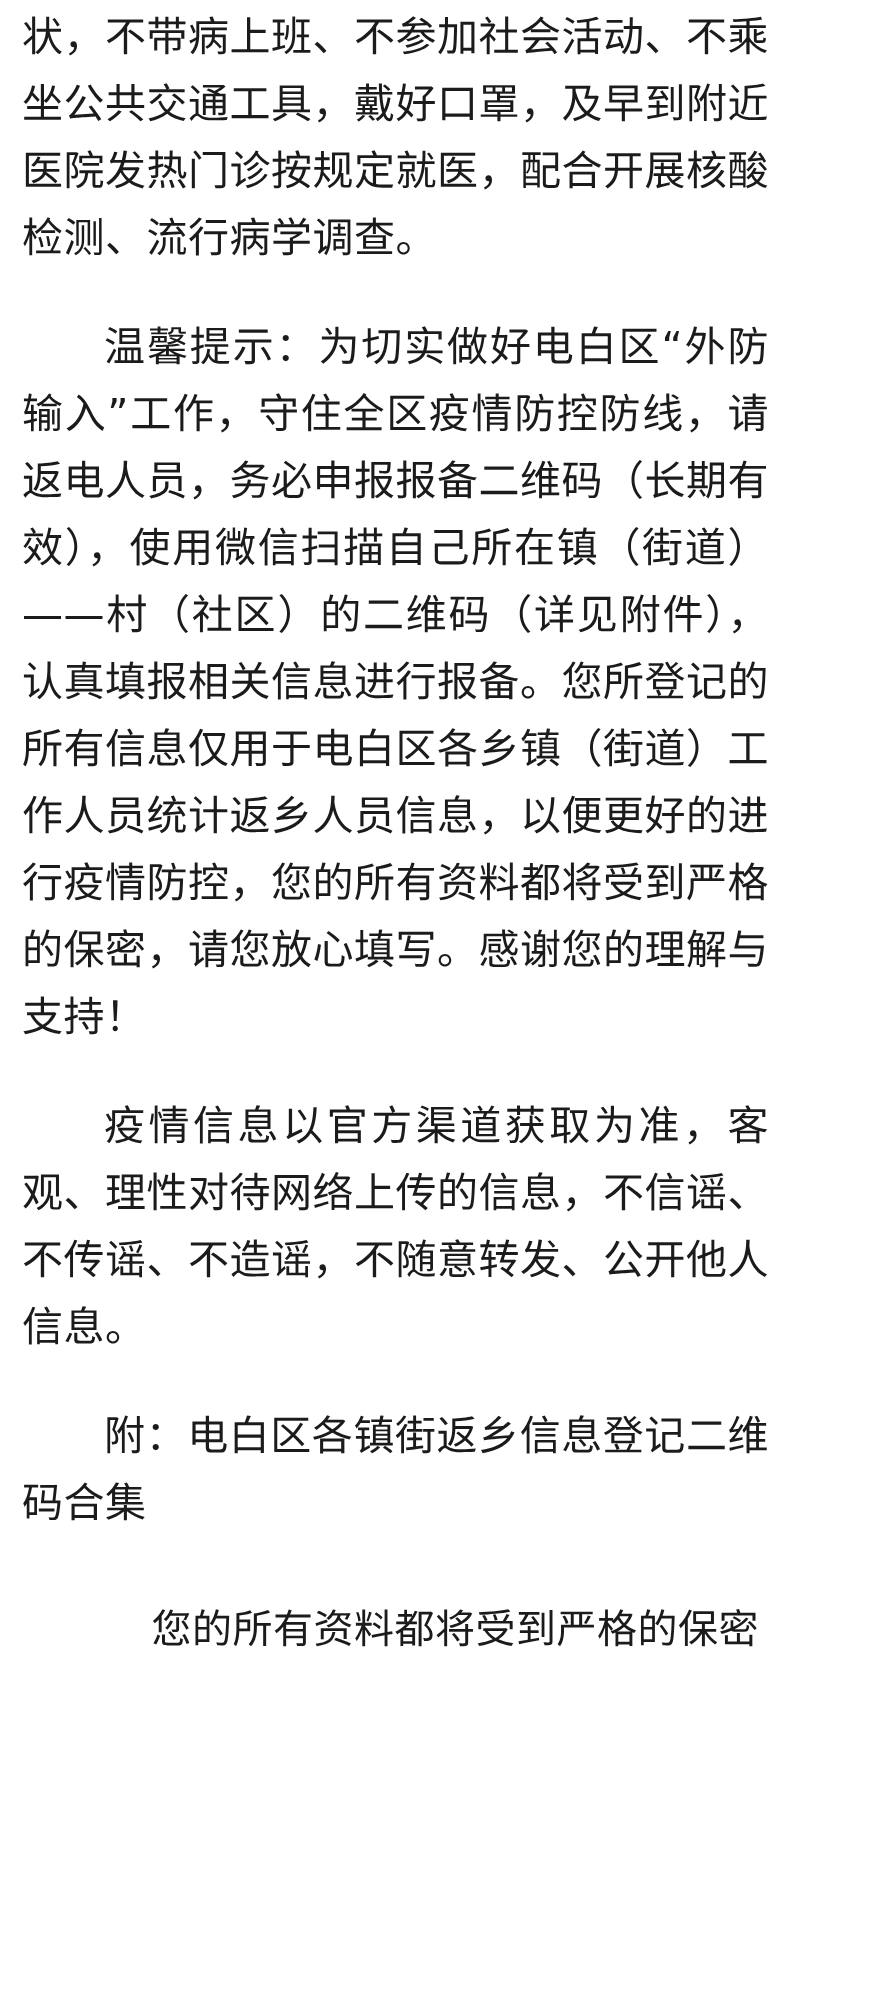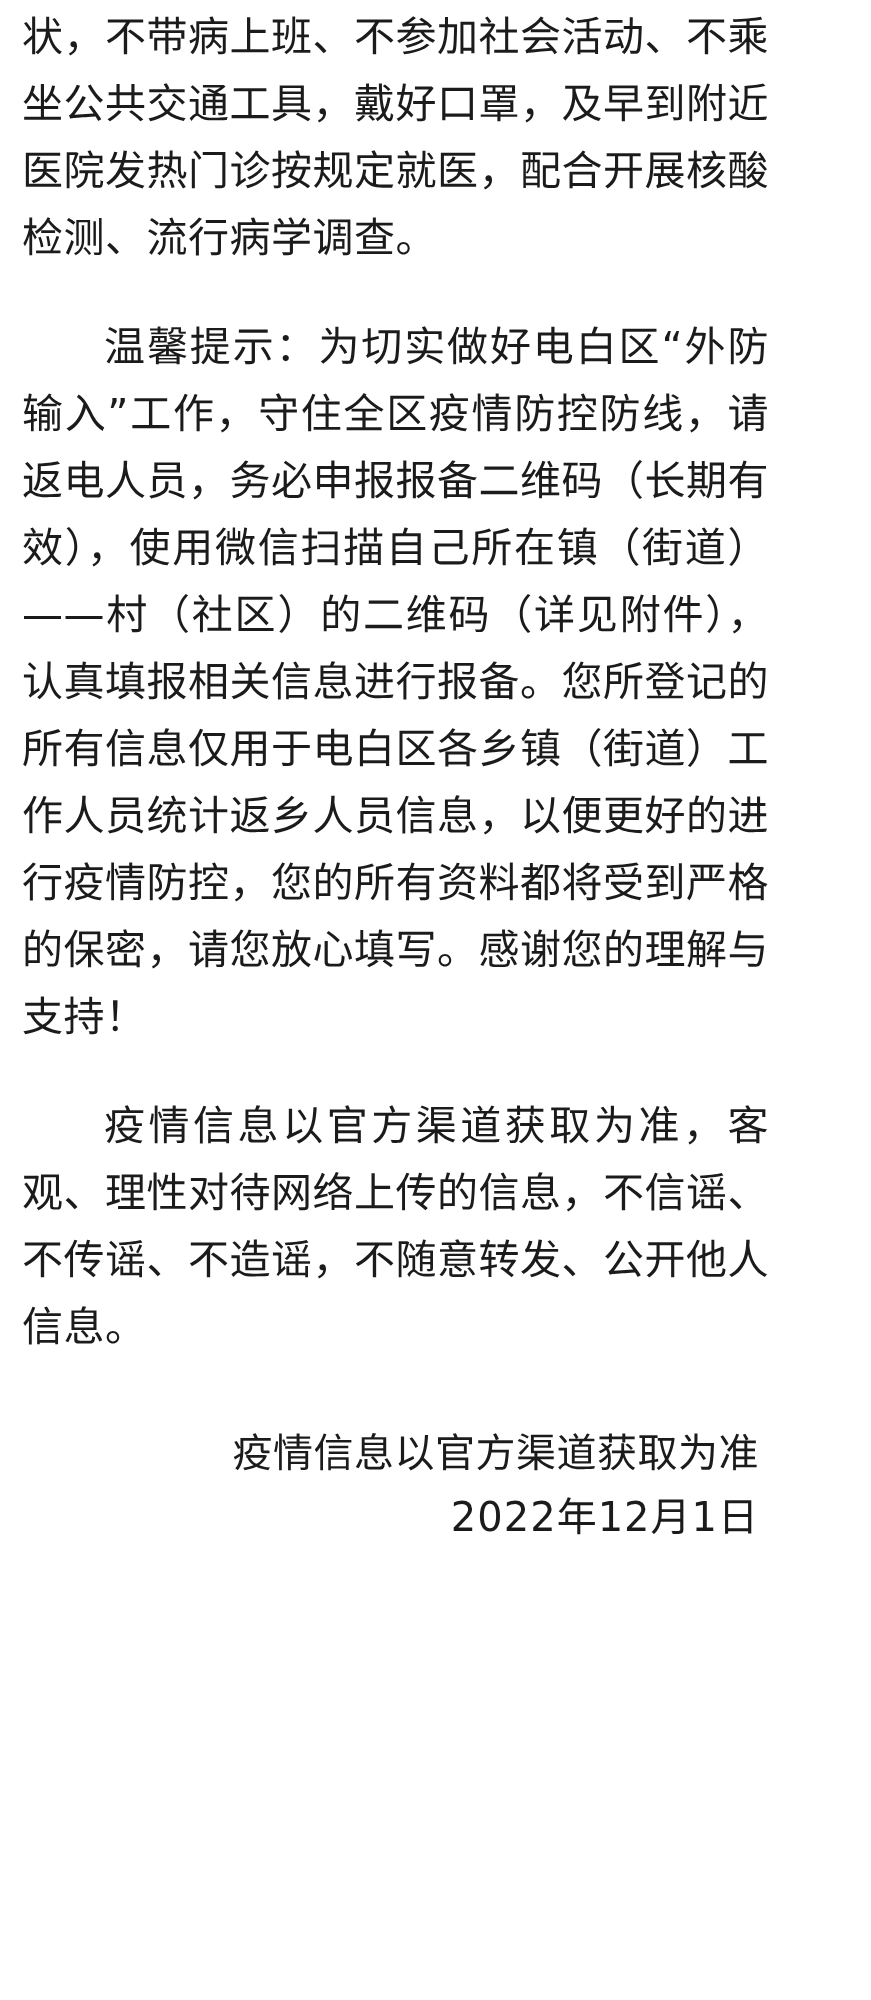--- a/index.html
+++ b/index.html
@@ -64,20 +64,20 @@
 
 <div class="page">
   <div class="doc-body">
 
     <p class="para first">状，不带病上班、不参加社会活动、不乘坐公共交通工具，戴好口罩，及早到附近医院发热门诊按规定就医，配合开展核酸检测、流行病学调查。</p>
 
     <p class="para indent">温馨提示：为切实做好电白区“外防输入”工作，守住全区疫情防控防线，请返电人员，务必申报报备二维码（长期有效），使用微信扫描自己所在镇（街道）——村（社区）的二维码（详见附件），认真填报相关信息进行报备。您所登记的所有信息仅用于电白区各乡镇（街道）工作人员统计返乡人员信息，以便更好的进行疫情防控，您的所有资料都将受到严格的保密，请您放心填写。感谢您的理解与支持！</p>
 
     <p class="para indent">疫情信息以官方渠道获取为准，客观、理性对待网络上传的信息，不信谣、不传谣、不造谣，不随意转发、公开他人信息。</p>
 
+    <p class="para indent attach">附：电白区各镇街返乡信息登记二维码合集</p>
 
     <div class="sign-block">
-      <div class="sign-line">疫情信息以官方渠道获取为准</div>
-      <div class="sign-line date">2022年12月1日</div>
+      <div class="sign-line">您的所有资料都将受到严格的保密</div>
     </div>
 
   </div>
 </div>
 
 </body></html>

